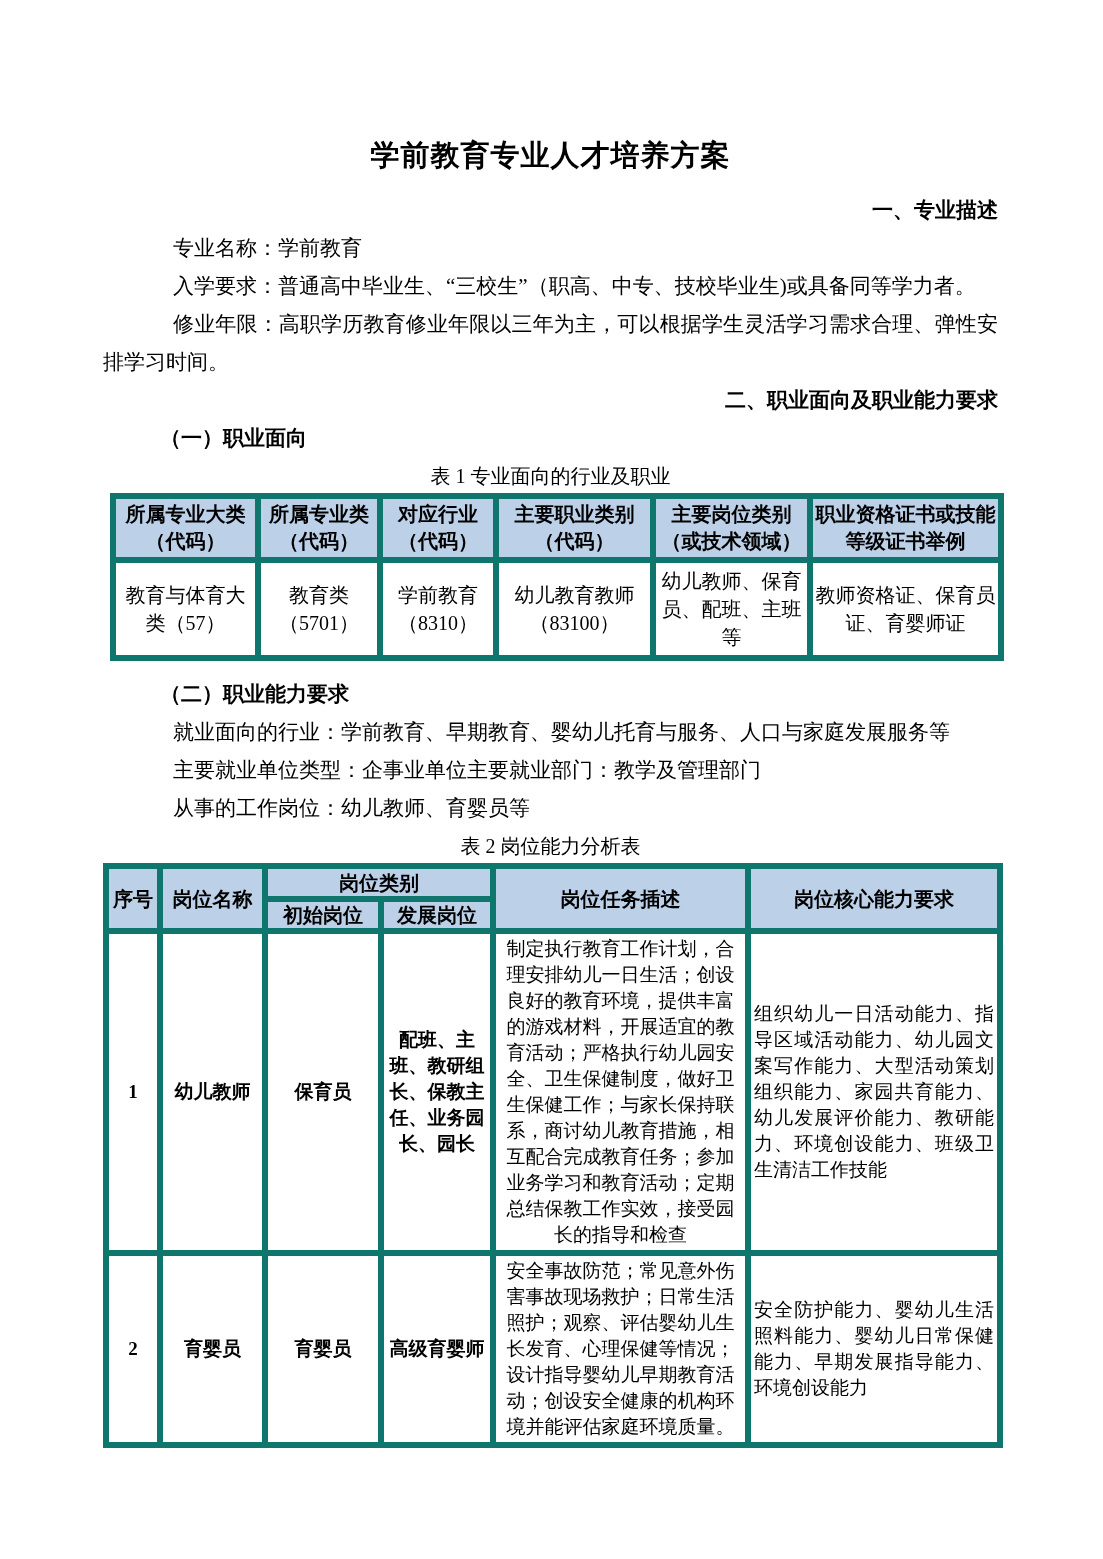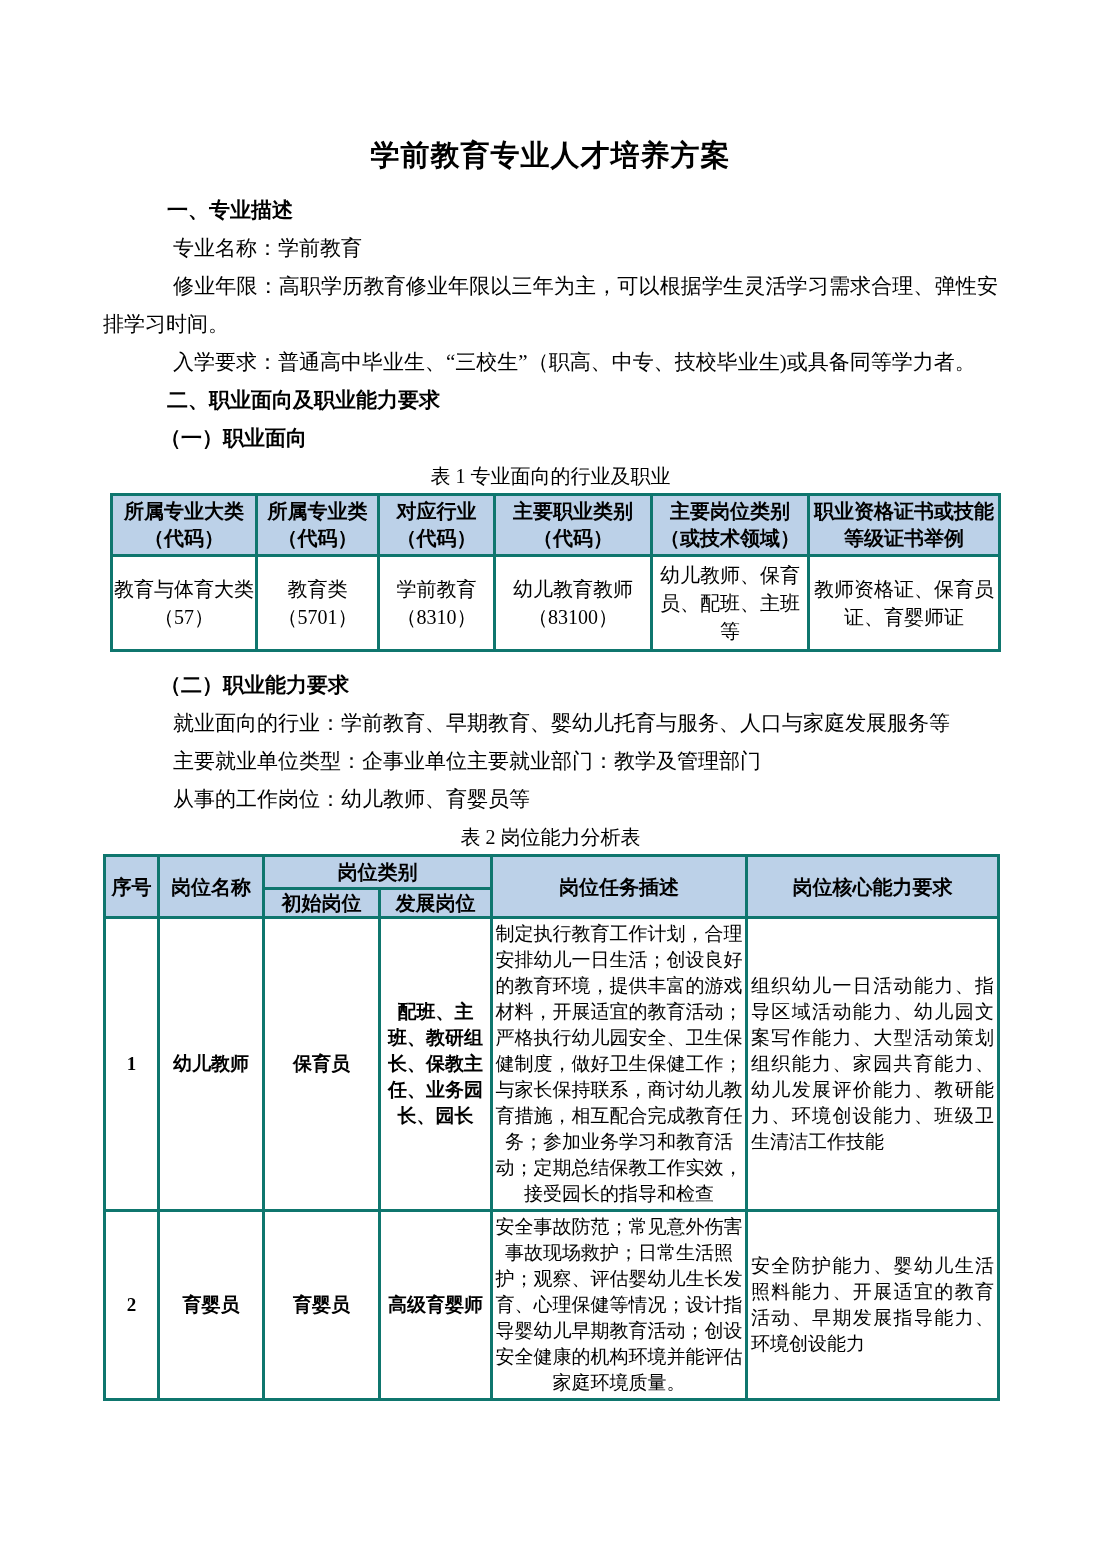--- a/index.html
+++ b/index.html
@@ -28,20 +28,21 @@
     letter-spacing: 1px;
     font-family: "Liberation Serif", "DejaVu Serif", serif;
   }
   .h-level1 {
     font-size: 21px;
     font-weight: bold;
     line-height: 38px;
     margin: 0;
     text-indent: 64px;
     font-family: Liberation Sans, sans-serif;
+    text-align: right;
   }
   .h-level2 {
     font-size: 21px;
     font-weight: bold;
     line-height: 38px;
     margin: 0;
     text-indent: 57px;
     font-family: "Liberation Sans", "DejaVu Sans", sans-serif;
   }
   .body-par {
@@ -57,21 +58,21 @@
     line-height: 30px;
     margin: 4px 0 2px 0;
   }
   table.doc-table {
     border-collapse: collapse;
     table-layout: fixed;
     border: 2px solid #000000;
   }
   table.doc-table th,
   table.doc-table td {
-    border: 3px solid #0f766e;
+    border: 6px solid #0f766e;
     box-sizing: border-box;
     overflow: hidden;
   }
   
   #table1 {
     width: 888px;
     margin-left: 7px;
   }
   #table1 th {
     background: #bcd1e8;
@@ -123,22 +124,22 @@
 </head>
 <body>
 
 <div class="page">
 
   <h1 class="doc-title">学前教育专业人才培养方案</h1>
 
   <h2 class="h-level1">一、专业描述</h2>
 
   <p class="body-par">专业名称：学前教育</p>
+  <p class="body-par">入学要求：普通高中毕业生、“三校生”（职高、中专、技校毕业生)或具备同等学力者。</p>
   <p class="body-par">修业年限：高职学历教育修业年限以三年为主，可以根据学生灵活学习需求合理、弹性安排学习时间。</p>
-  <p class="body-par">入学要求：普通高中毕业生、“三校生”（职高、中专、技校毕业生)或具备同等学力者。</p>
 
   <h2 class="h-level1">二、职业面向及职业能力要求</h2>
 
   <h3 class="h-level2">（一）职业面向</h3>
 
   <p class="table-caption">表 1 专业面向的行业及职业</p>
 
   <table class="doc-table" id="table1">
     <colgroup>
       <col style="width:145px">
@@ -208,18 +209,18 @@
         <td class="center">配班、主班、教研组长、保教主任、业务园长、园长</td>
         <td class="tasks">制定执行教育工作计划，合理安排幼儿一日生活；创设良好的教育环境，提供丰富的游戏材料，开展适宜的教育活动；严格执行幼儿园安全、卫生保健制度，做好卫生保健工作；与家长保持联系，商讨幼儿教育措施，相互配合完成教育任务；参加业务学习和教育活动；定期总结保教工作实效，接受园长的指导和检查</td>
         <td class="core">组织幼儿一日活动能力、指导区域活动能力、幼儿园文案写作能力、大型活动策划组织能力、家园共育能力、幼儿发展评价能力、教研能力、环境创设能力、班级卫生清洁工作技能</td>
       </tr>
       <tr class="data-row-2">
         <td class="center">2</td>
         <td class="center">育婴员</td>
         <td class="center">育婴员</td>
         <td class="center">高级育婴师</td>
         <td class="tasks">安全事故防范；常见意外伤害事故现场救护；日常生活照护；观察、评估婴幼儿生长发育、心理保健等情况；设计指导婴幼儿早期教育活动；创设安全健康的机构环境并能评估家庭环境质量。</td>
-        <td class="core">安全防护能力、婴幼儿生活照料能力、开展适宜的教育活动、早期发展指导能力、环境创设能力</td>
+        <td class="core">安全防护能力、婴幼儿生活照料能力、婴幼儿日常保健能力、早期发展指导能力、环境创设能力</td>
       </tr>
     </tbody>
   </table>
 
 </div>
 
 </body></html>

